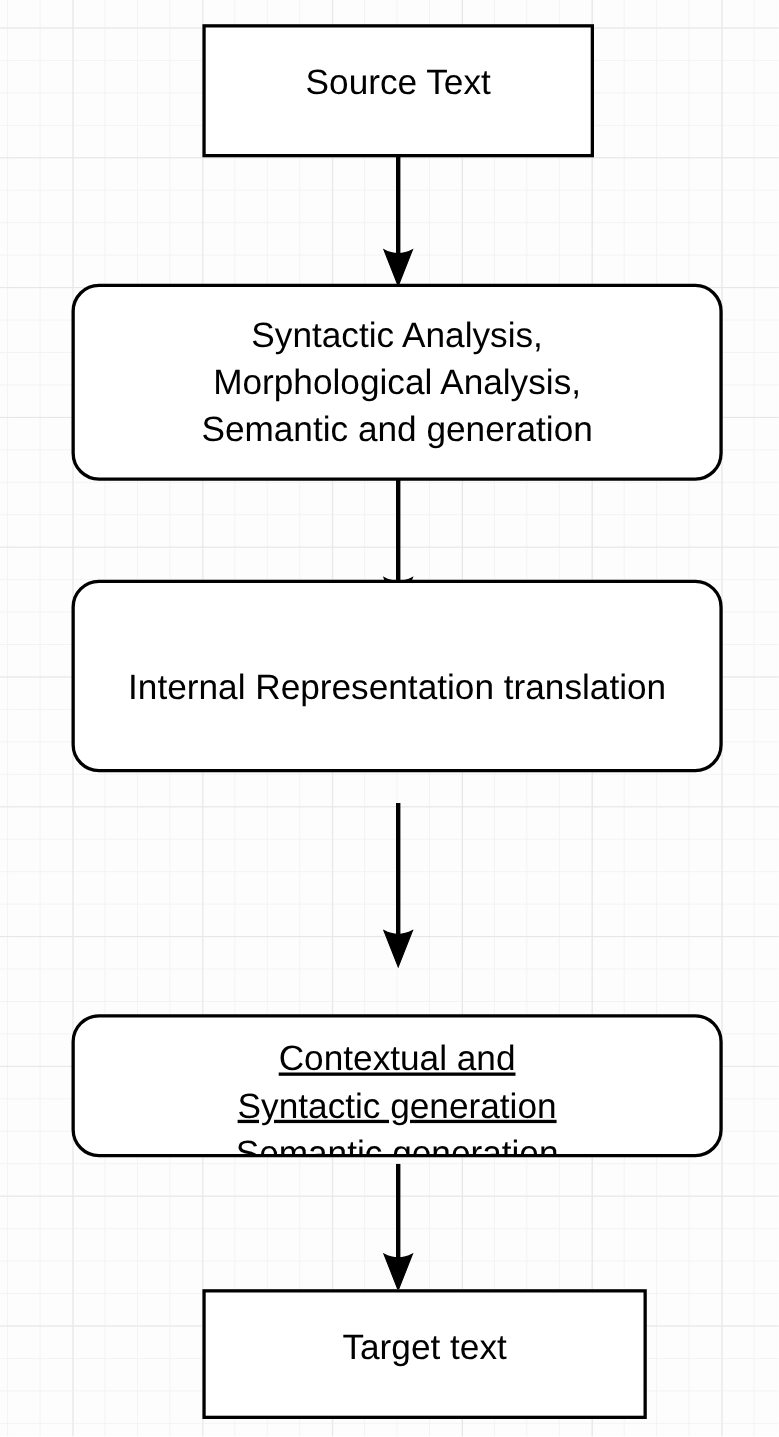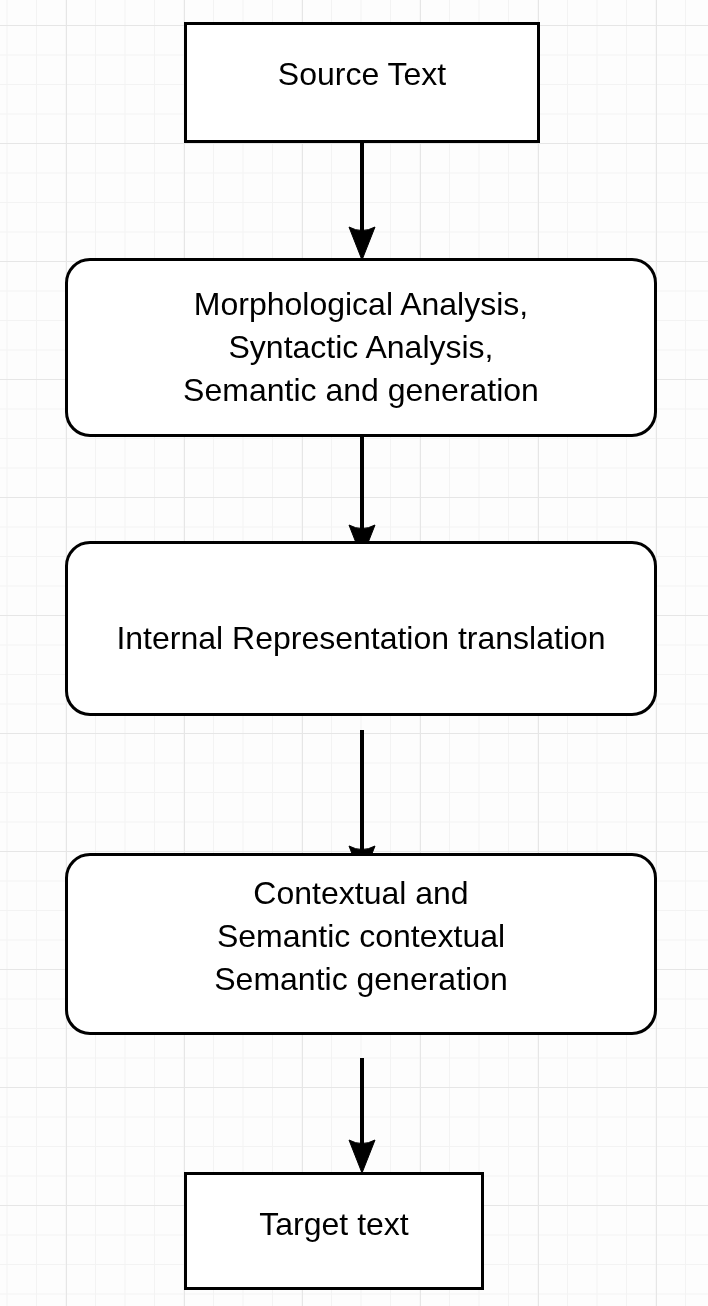--- a/index.html
+++ b/index.html
@@ -36,23 +36,23 @@
     color: #000000;
     font-size: 32px;
     line-height: 43px;
     overflow: hidden;
   }
   .node .line { white-space: nowrap; }
   .rounded { border-radius: 25px; }
 
   .n-source  { left: 184px; top: 22px;   width: 356px; height: 121px; padding-bottom: 16px; }
   .n-analyze { left: 65px;  top: 258px;  width: 592px; height: 179px; }
-  .n-intrep  { left: 65px;  top: 541px;  width: 592px; height: 175px; padding-top: 20px; }
-  .n-gen     { left: 65px;  top: 853px;  width: 592px; height: 182px; justify-content: flex-start; padding-top: 16px; }
-  .n-target  { left: 184px; top: 1172px; width: 300px; height: 118px; padding-bottom: 14px; }
+  .n-intrep  { left: 65px;  top: 527px;  width: 592px; height: 175px; padding-top: 20px; }
+  .n-gen     { left: 65px;  top: 922px;  width: 592px; height: 130px; justify-content: flex-start; padding-top: 16px; text-decoration: underline; }
+  .n-target  { left: 184px; top: 1172px; width: 404px; height: 118px; padding-bottom: 14px; }
 
   .arrow { position: absolute; width: 40px; }
   .a1 { left: 342px; top: 141px;  height: 120px; }
   .a2 { left: 342px; top: 435px;  height: 124px; }
   .a3 { left: 342px; top: 730px;  height: 150px; }
   .a4 { left: 342px; top: 1058px; height: 116px; }
   .arrow line { stroke: #000000; stroke-width: 4; }
   .arrow path { fill: #000000; stroke: #000000; stroke-width: 1; }
 </style>
 </head>
@@ -63,42 +63,42 @@
   <div class="node n-source">
     <div class="line">Source Text</div>
   </div>
 
   <svg class="arrow a1" viewBox="0 0 40 120">
     <line x1="20" y1="0" x2="20" y2="94"></line>
     <path d="M20 119 L7 86 Q20 93 33 86 Z"></path>
   </svg>
 
   <div class="node rounded n-analyze">
+    <div class="line">Syntactic Analysis,</div>
     <div class="line">Morphological Analysis,</div>
-    <div class="line">Syntactic Analysis,</div>
     <div class="line">Semantic and generation</div>
   </div>
 
   <svg class="arrow a2" viewBox="0 0 40 124">
     <line x1="20" y1="0" x2="20" y2="98"></line>
     <path d="M20 123 L7 90 Q20 97 33 90 Z"></path>
   </svg>
 
   <div class="node rounded n-intrep">
     <div class="line">Internal Representation translation</div>
   </div>
 
   <svg class="arrow a3" viewBox="0 0 40 150">
     <line x1="20" y1="0" x2="20" y2="124"></line>
     <path d="M20 149 L7 116 Q20 123 33 116 Z"></path>
   </svg>
 
   <div class="node rounded n-gen">
     <div class="line">Contextual and</div>
-    <div class="line">Semantic contextual</div>
+    <div class="line">Syntactic generation</div>
     <div class="line">Semantic generation</div>
   </div>
 
   <svg class="arrow a4" viewBox="0 0 40 116">
     <line x1="20" y1="0" x2="20" y2="90"></line>
     <path d="M20 115 L7 82 Q20 89 33 82 Z"></path>
   </svg>
 
   <div class="node n-target">
     <div class="line">Target text</div>

